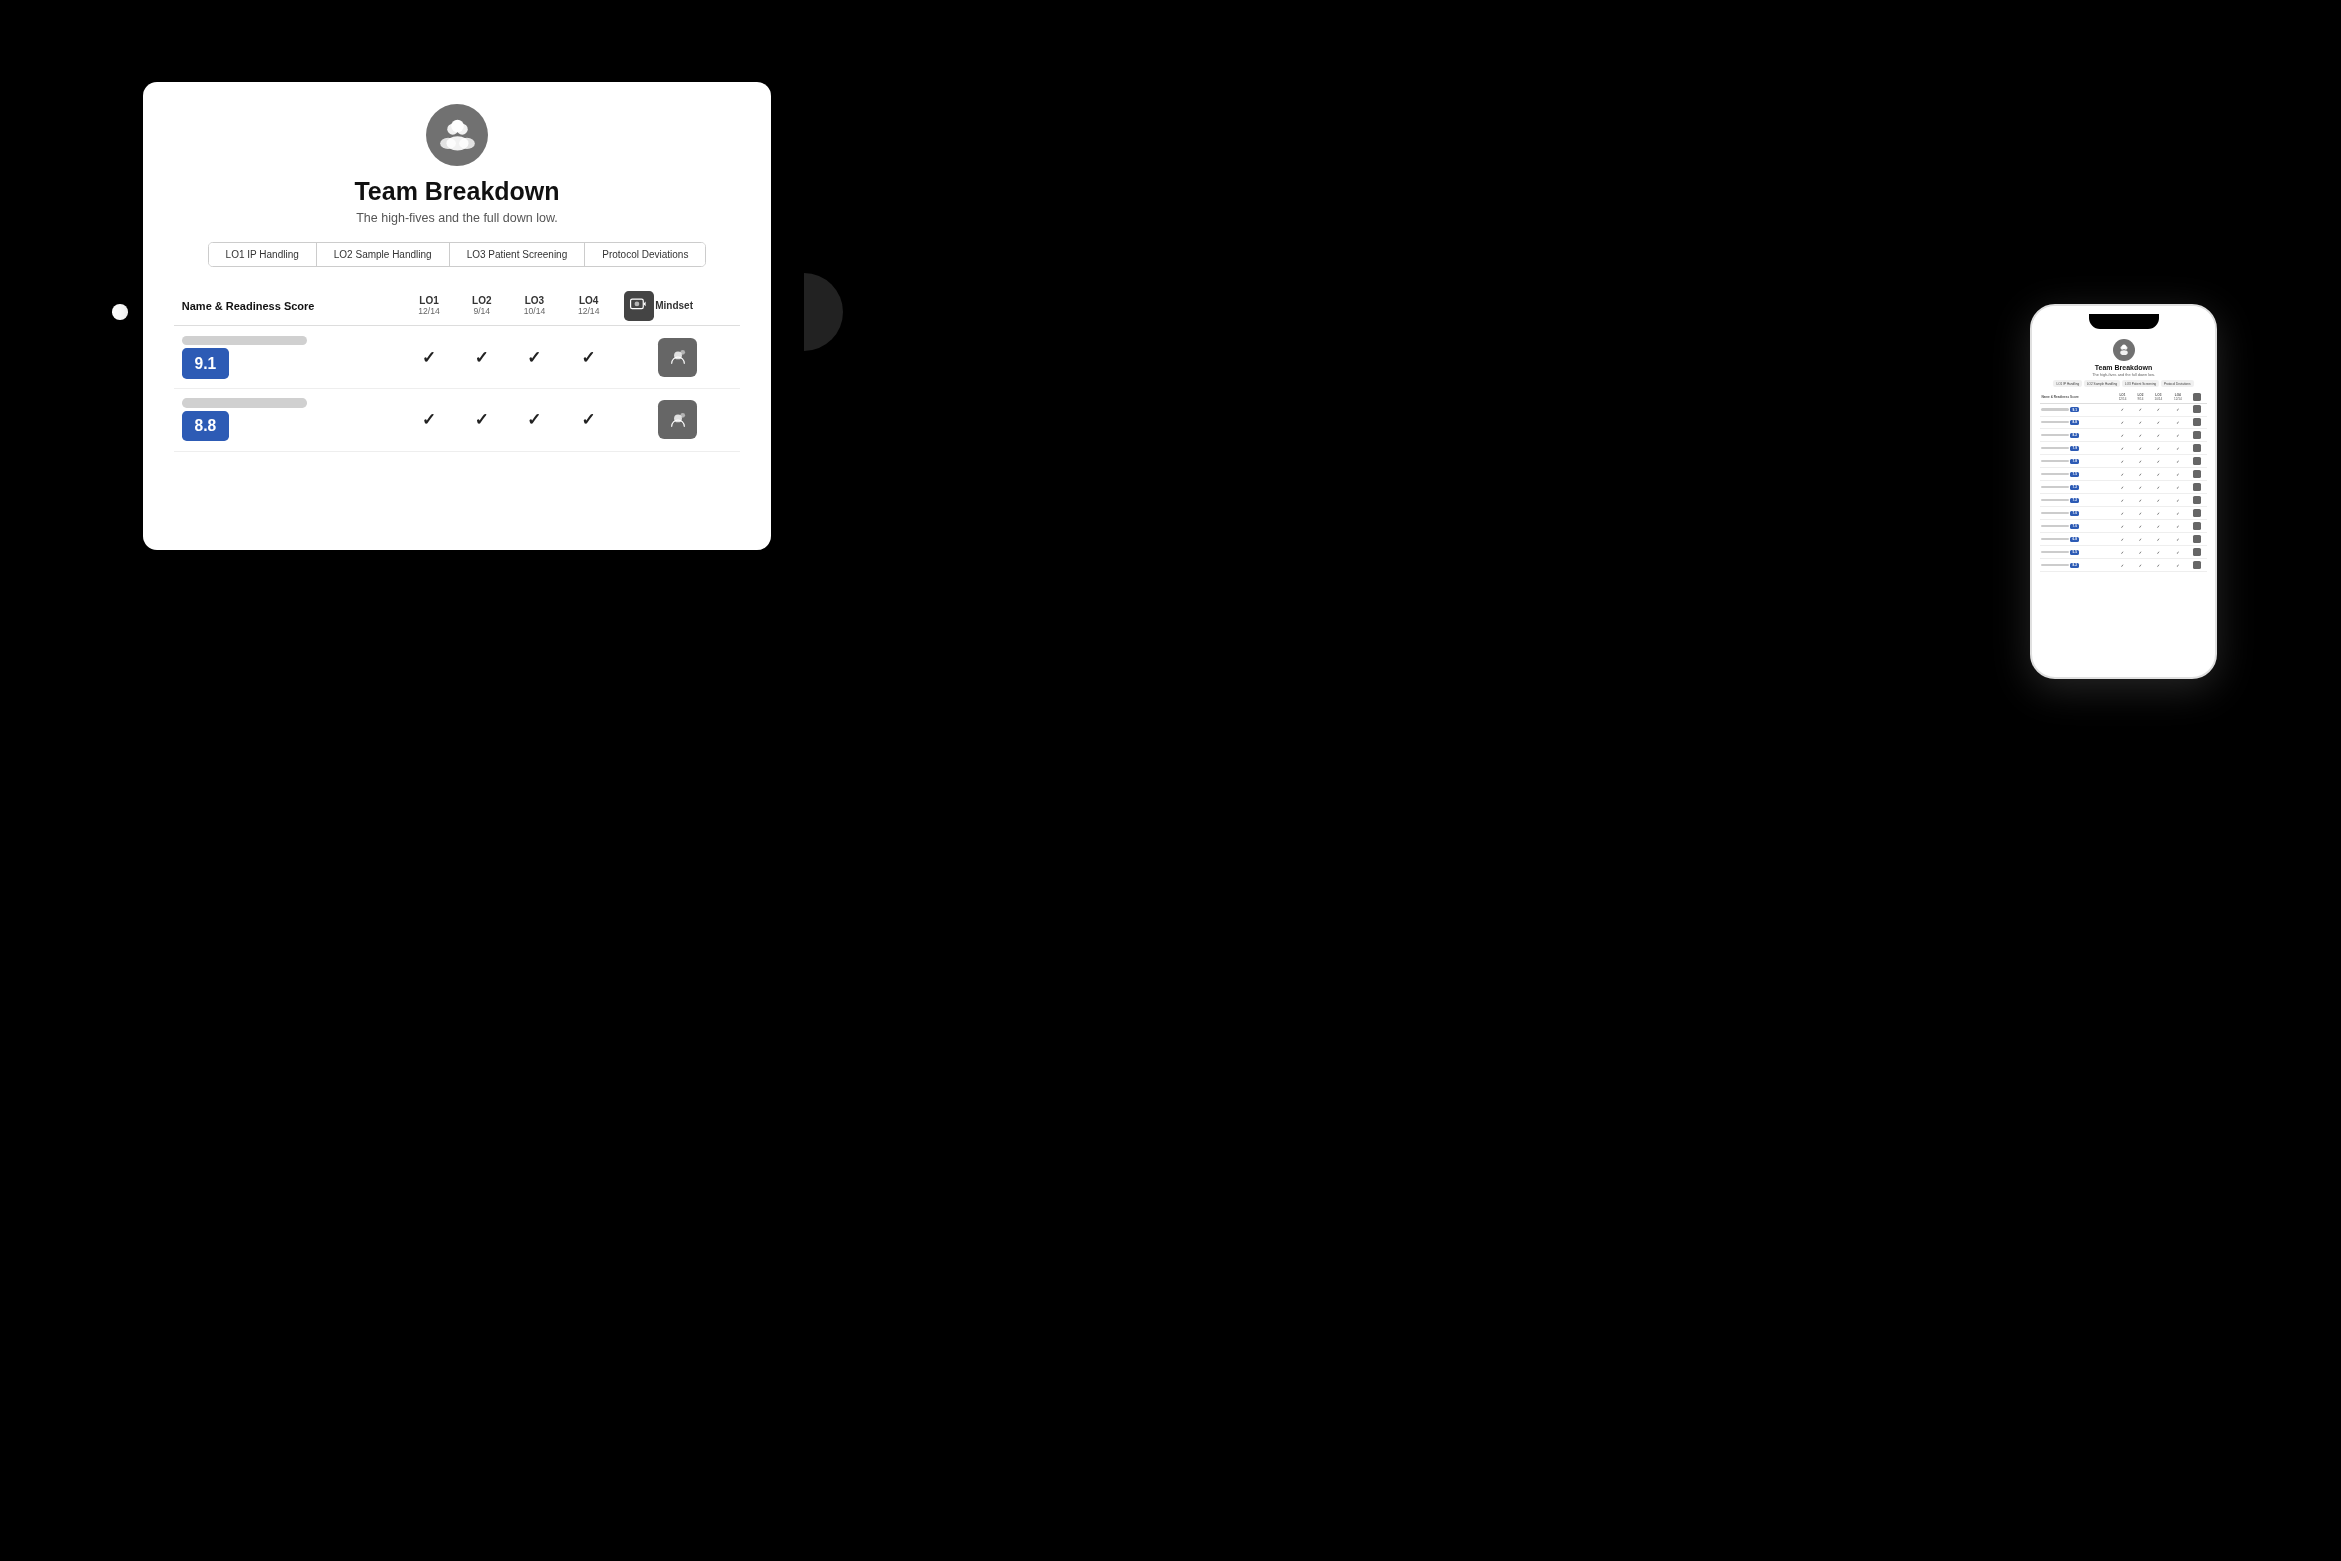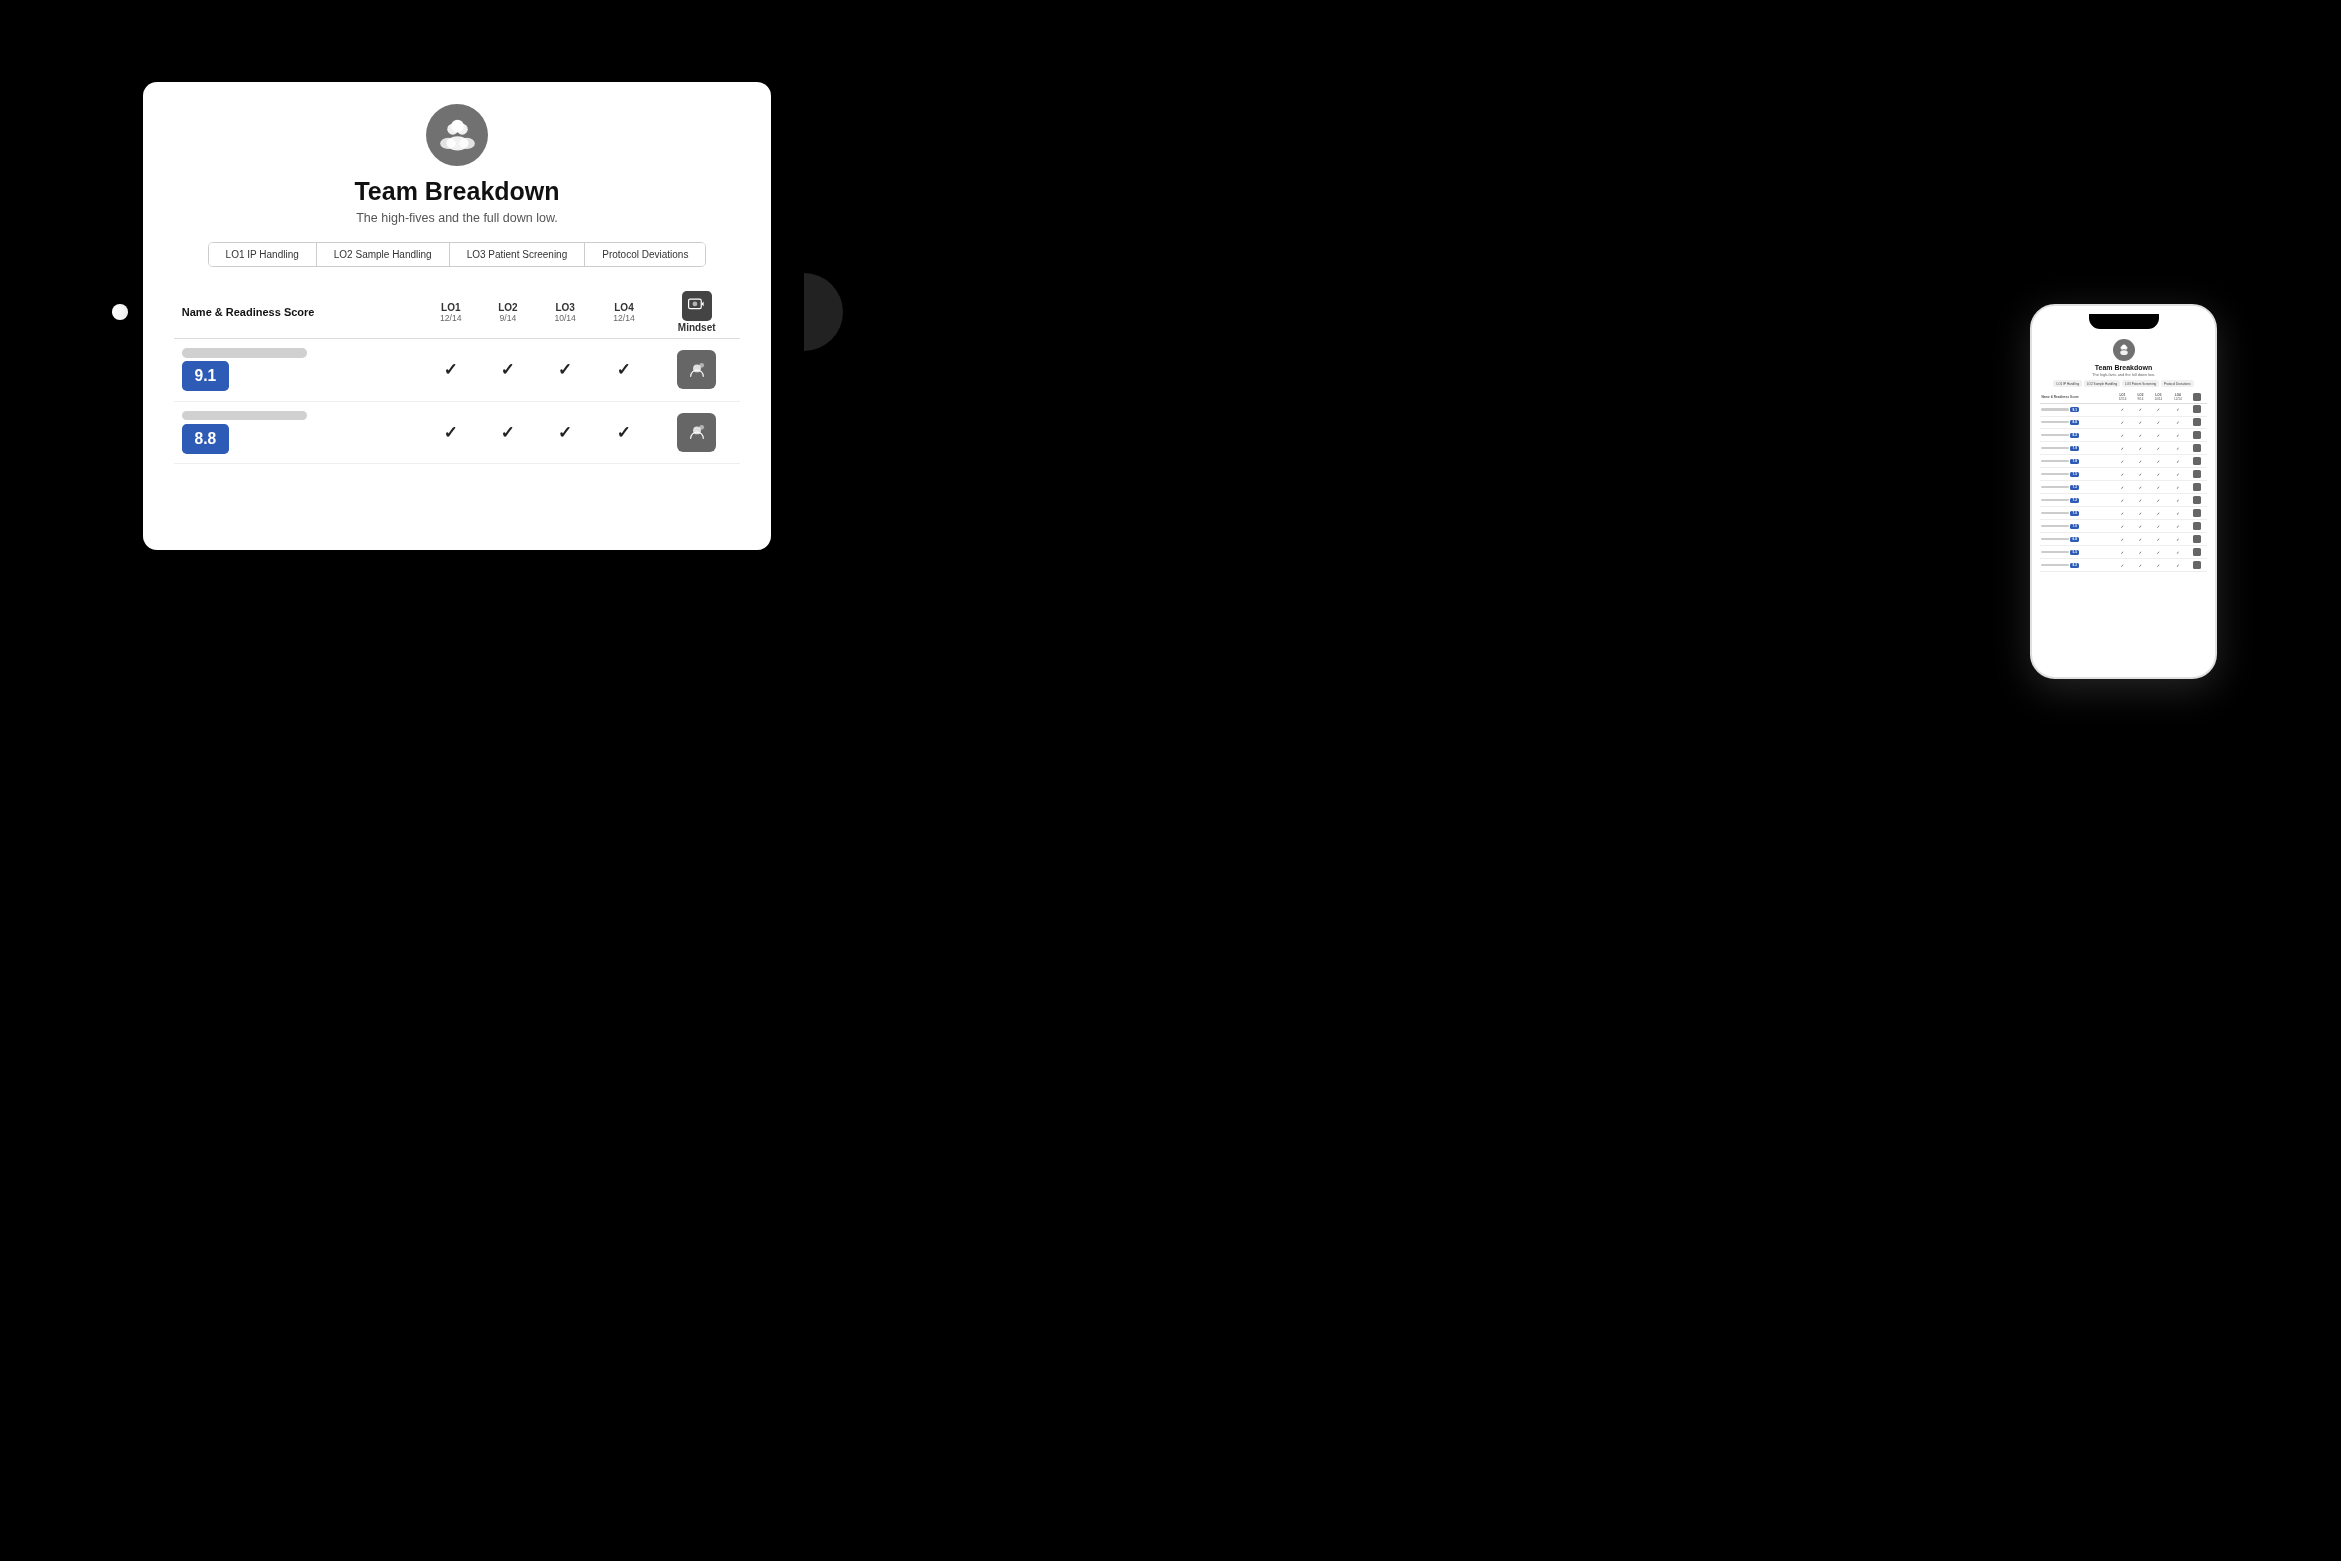--- a/index.html
+++ b/index.html
@@ -115,21 +115,21 @@
 
     .breakdown-table thead tr th .sub {
       font-size: 8.6px;
       font-weight: 400;
       color: #666;
       display: block;
     }
 
     .mindset-header {
       display: flex;
-      flex-direction: column;
+      flex-direction: row;
       align-items: center;
       gap: 1.6px;
     }
 
     .mindset-icon-header {
       width: 30px;
       height: 30px;
       background: #444;
       border-radius: 4.7px;
       display: flex;

